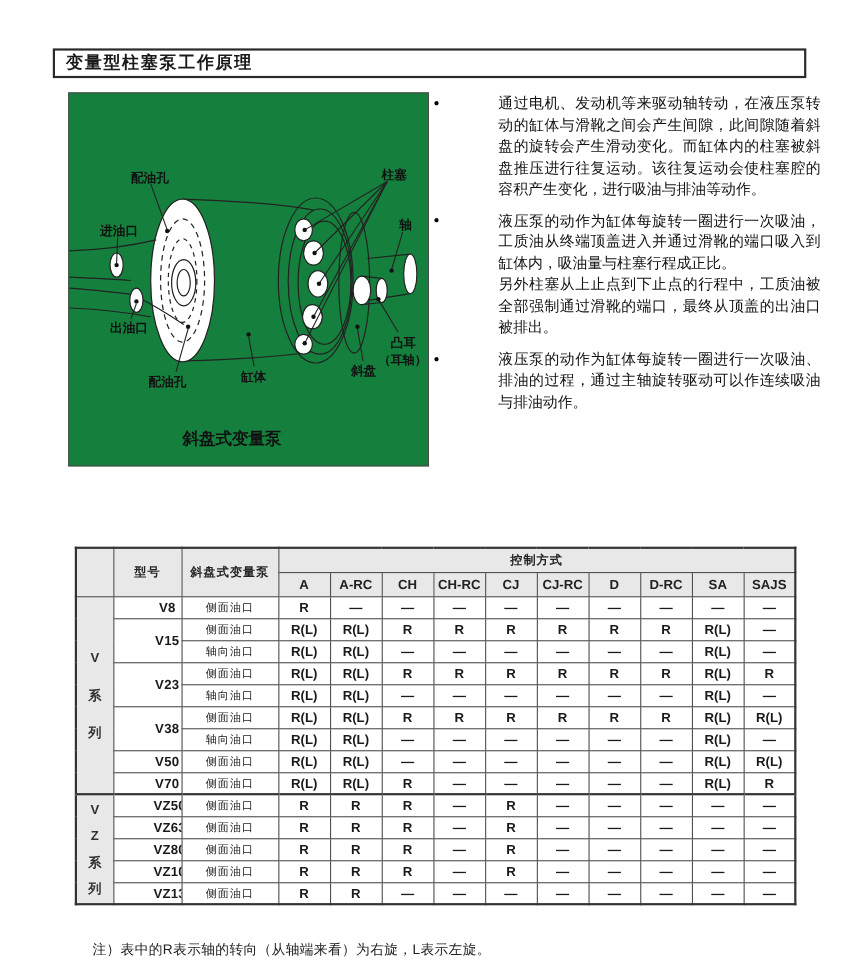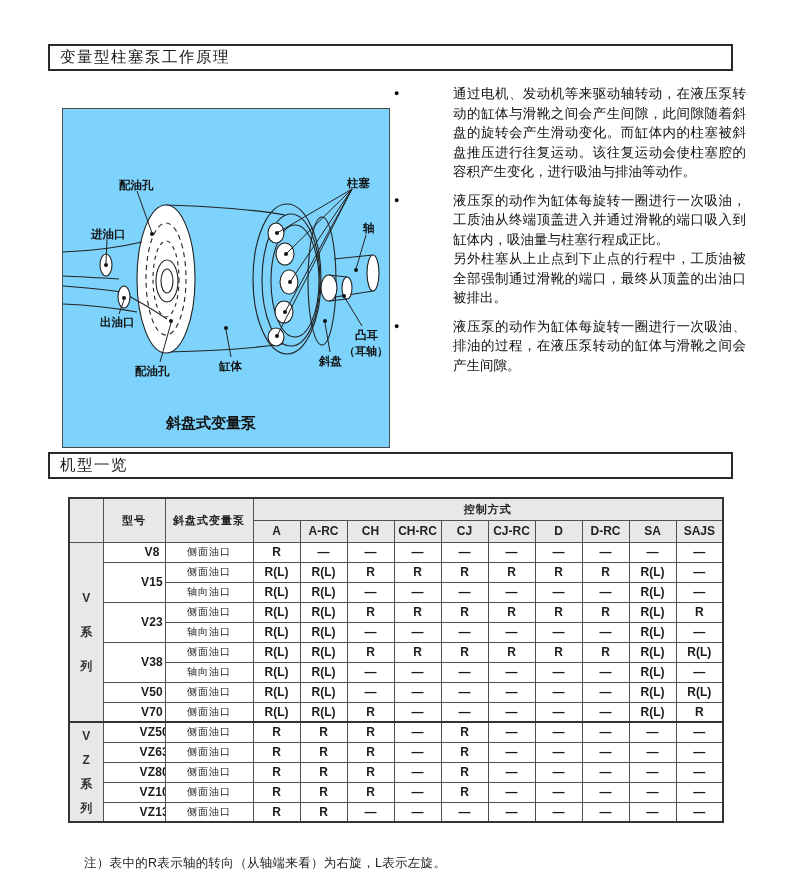--- a/index.html
+++ b/index.html
@@ -6,28 +6,28 @@
   body {
     width:785px; height:873px; background:#fdfdfd;
     font-family:"Liberation Sans","DejaVu Sans",sans-serif; color:#1a1a1a;
   }
   .page { position:relative; width:785px; height:873px; background:#ffffff; overflow:hidden; }
 
   .section-title {
     position:absolute; left:48px; width:685px; height:27px;
     border:2px solid #2a2a2a; box-sizing:border-box; background:#fff;
     display:flex; align-items:center; padding-left:10px;
-    font-weight:normal; font-size:15.5px; letter-spacing:1.5px;
+    font-weight:bold; font-size:15.5px; letter-spacing:1.5px;
   }
   #title-principle { top:44px; }
   #title-models   { top:452px; }
 
   .diagram-box {
-    position:absolute; left:62px; top:108px; width:328px; height:340px;
-    border:1px solid #4a4a4a; box-sizing:border-box; background:#7dd3fc;
+    position:absolute; left:62px; top:84px; width:328px; height:340px;
+    border:1px solid #4a4a4a; box-sizing:border-box; background:#15803d;
   }
   .diagram-box svg { width:100%; height:100%; display:block; }
 
   .bullets {
     position:absolute; left:394px; top:84px; width:352px;
     margin:0; padding:0; list-style:none;
     font-family:"Liberation Serif","DejaVu Serif",serif;
     font-size:13.5px; line-height:19.5px; text-align:justify; color:#111;
   }
   .bullets li { display:flex; margin-bottom:9px; }
@@ -160,27 +160,24 @@
       <span class="bullet-marker">●</span>
       <span class="bullet-text">通过电机、发动机等来驱动轴转动，在液压泵转动的缸体与滑靴之间会产生间隙，此间隙随着斜盘的旋转会产生滑动变化。而缸体内的柱塞被斜盘推压进行往复运动。该往复运动会使柱塞腔的容积产生变化，进行吸油与排油等动作。</span>
     </li>
     <li>
       <span class="bullet-marker">●</span>
       <span class="bullet-text">液压泵的动作为缸体每旋转一圈进行一次吸油，工质油从终端顶盖进入并通过滑靴的端口吸入到缸体内，吸油量与柱塞行程成正比。
 另外柱塞从上止点到下止点的行程中，工质油被全部强制通过滑靴的端口，最终从顶盖的出油口被排出。</span>
     </li>
     <li>
       <span class="bullet-marker">●</span>
-      <span class="bullet-text">液压泵的动作为缸体每旋转一圈进行一次吸油、排油的过程，在液压泵转动的缸体与滑靴之间会产生间隙。</span>
+      <span class="bullet-text">液压泵的动作为缸体每旋转一圈进行一次吸油、排油的过程，通过主轴旋转驱动可以作连续吸油与排油动作。</span>
     </li>
   </ul>
 
-  <div class="section-title" id="title-models">
-    <span>机型一览</span>
-  </div>
 
   <div class="table-wrap">
     <table>
       <colgroup>
         <col style="width:34px">
           <col style="width:62px">
           <col style="width:88px">
         <col style="width:47px">
           <col style="width:47px">
           <col style="width:47px">

